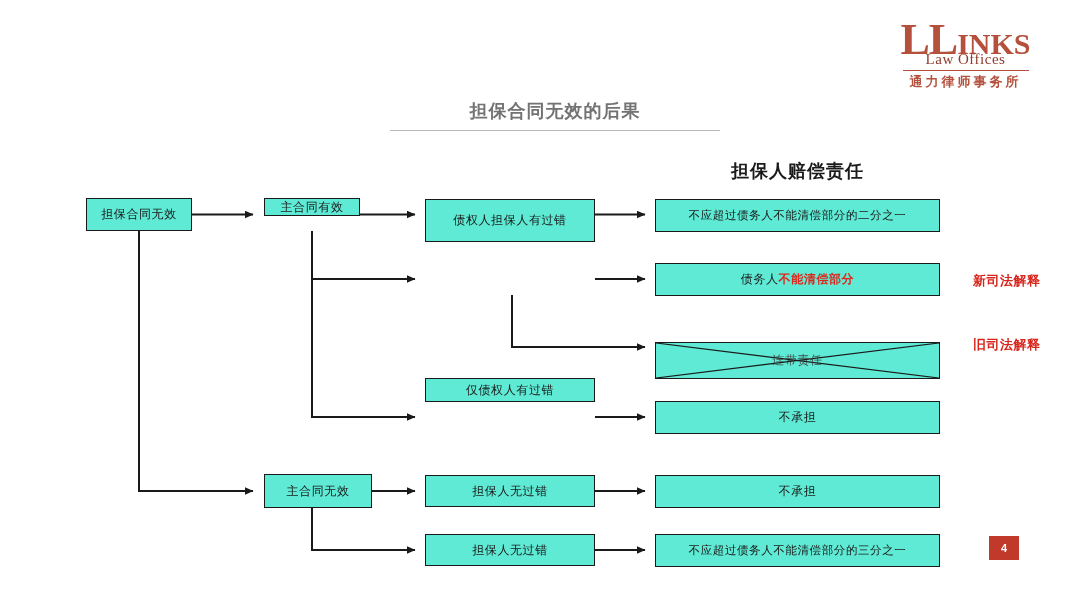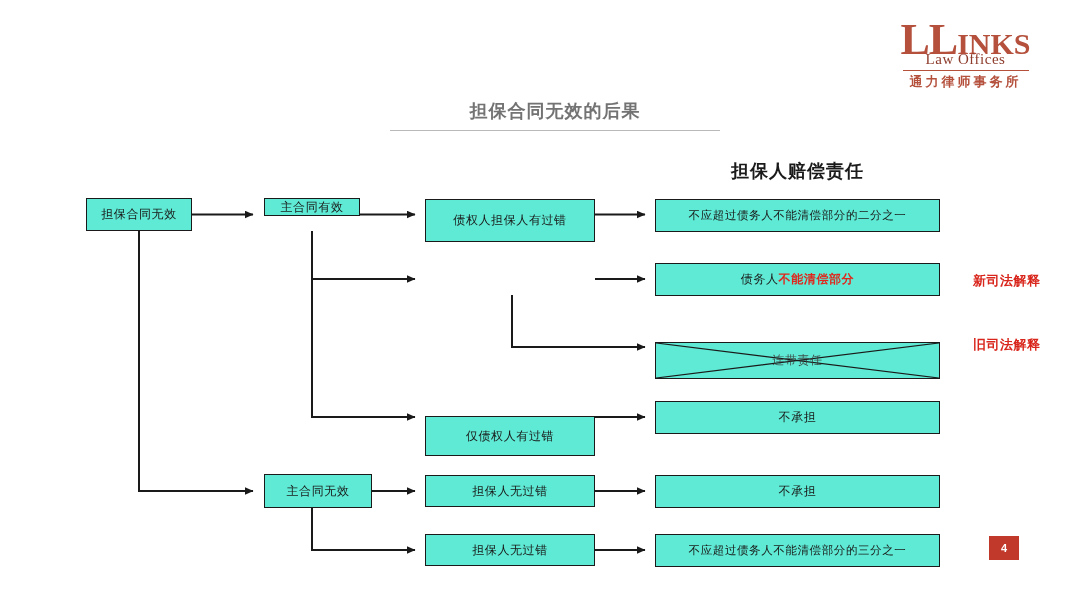--- a/index.html
+++ b/index.html
@@ -229,21 +229,21 @@
       <path d="M595,550 L645,550" marker-end="url(#arrow)"></path>
     </g>
   </svg>
 
   <div class="node" style="left:86px; top:198px; width:106px; height:33px;">担保合同无效</div>
 
   <div class="node" style="left:264px; top:198px; width:96px; height:18px;">主合同有效</div>
   <div class="node" style="left:264px; top:474px; width:108px; height:34px;">主合同无效</div>
 
   <div class="node" style="left:425px; top:199px; width:170px; height:43px;text-align:right;">债权人担保人有过错</div>
-  <div class="node" style="left:425px; top:416px; width:170px; height:40px;">仅债权人有过错</div>
+  <div class="node" style="left:425px; top:378px; width:170px; height:24px;">仅债权人有过错</div>
   <div class="node" style="left:425px; top:475px; width:170px; height:32px;">担保人无过错</div>
   <div class="node" style="left:425px; top:534px; width:170px; height:32px;">担保人无过错</div>
 
   <div class="node small" style="left:655px; top:199px; width:285px; height:33px;">不应超过债务人不能清偿部分的二分之一</div>
 
   <div class="node" style="left:655px; top:263px; width:285px; height:33px;">
     <span>债务人</span>
       <span class="hl">不能清偿部分</span>
   </div>
 

